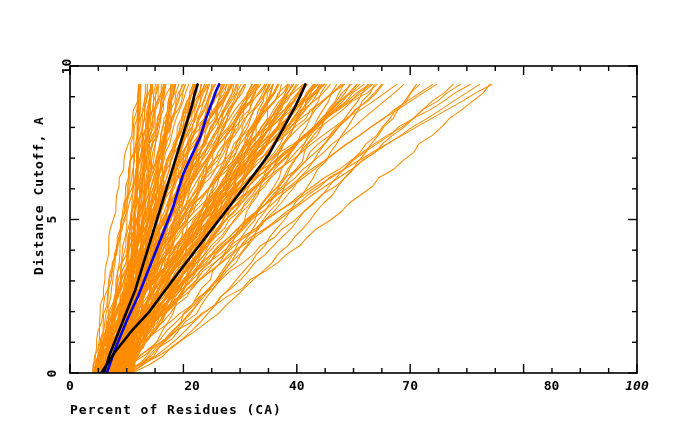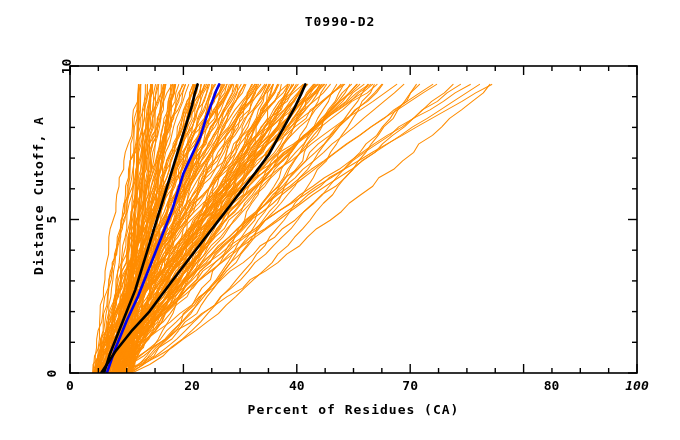--- a/index.html
+++ b/index.html
@@ -45,21 +45,21 @@
     font-weight: bold;
     letter-spacing: 1px;
     color: #000000;
     white-space: nowrap;
   }
   #xlabel {
     position: absolute;
     left: 70px;
     top: 402px;
     width: 567px;
-    text-align: center;
+    text-align: left;
     font-family: "DejaVu Sans Mono", "Liberation Mono", monospace;
     font-size: 13px;
     font-weight: bold;
     letter-spacing: 1px;
     color: #000000;
   }
   .xtick-label {
     position: absolute;
     font-family: "DejaVu Sans Mono", "Liberation Mono", monospace;
     font-size: 13px;
@@ -79,21 +79,20 @@
     transform: rotate(-90deg) translateX(50%);
     transform-origin: right center;
   }
   svg { display: block; }
 </style>
 </head>
 <body>
 
 <div id="figure">
 
-  <div id="plot-title">T0990-D2</div>
   <div id="ylabel">Distance Cutoff, A</div>
   <div id="xlabel">Percent of Residues (CA)</div>
 
   <div class="xtick-label" style="left:70px; top:378px;">0</div>
   <div class="xtick-label" style="left:192px; top:378px;">20</div>
   <div class="xtick-label" style="left:296.8px; top:378px;">40</div>
   <div class="xtick-label" style="left:410.2px; top:378px;">70</div>
   <div class="xtick-label" style="left:523.6px; top:378px;margin-left:28px;">80</div>
   <div class="xtick-label" style="left:637px; top:378px;font-style:italic;">100</div>
 

